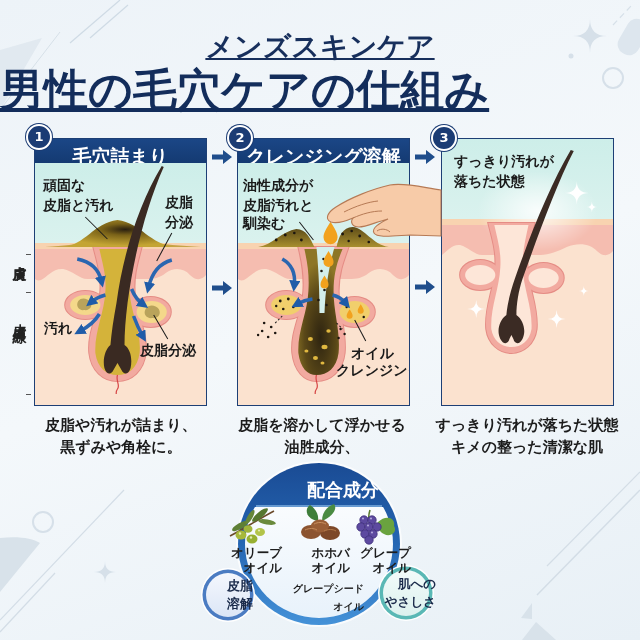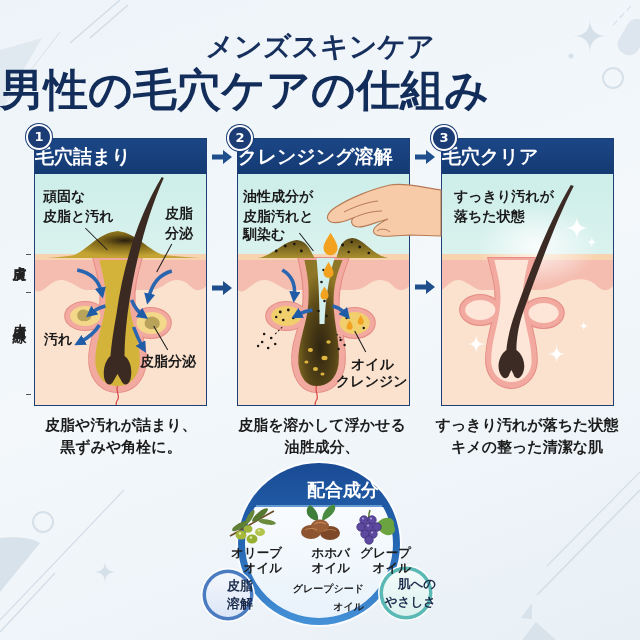--- a/index.html
+++ b/index.html
@@ -1,28 +1,28 @@
 <!DOCTYPE html>
 <html><head>
 <meta charset="utf-8">
 <style>
   html, body { margin:0; padding:0; }
   body { width:640px; height:640px; overflow:hidden; font-family:"DejaVu Sans", "Liberation Sans", sans-serif; }
   #canvas { position:relative; width:640px; height:640px; overflow:hidden;
             background: linear-gradient(160deg, #edf3f8 0%, #f4f8fb 50%, #e8f0f6 100%); }
   .layer { position:absolute; left:0; top:0; width:640px; height:640px; }
-  .abs { position:absolute; }
+  .abs { position:absolute;text-decoration:underline; }
   .subtitle { left:0; width:640px; top:29px; text-align:center; font-size:28px; font-weight:bold;
               color:#172f5c; line-height:36px; }
   .title { left:0; width:588px; top:66px; font-size:44px; font-weight:bold;
            color:#132d5b; line-height:48px; }
   .panel { position:absolute; top:138px; width:173px; height:268px; box-sizing:border-box;
            border:1.5px solid #1d3f75; background:#fbe2cf; overflow:hidden; z-index:2; }
-  .panel-header { height:35px; background:linear-gradient(#1b4686, #143a72); color:#fff;
-                  font-size:19px; font-weight:bold; line-height:35px; white-space:nowrap; }
+  .panel-header { height:24px; background:linear-gradient(#1b4686, #143a72); color:#fff;
+                  font-size:19px; font-weight:bold; text-align:center; line-height:35px; white-space:nowrap; }
   .panel-body { position:relative; height:231px; }
   .panel-body svg { position:absolute; left:0; top:0; width:100%; height:100%; }
   .lbl { position:absolute; font-size:14px; font-weight:bold; color:#1a1a1a; line-height:18px; white-space:nowrap; }
   .badge { position:absolute; width:22px; height:22px; border-radius:50%; background:#1b3c74;
            border:2px solid #ffffff; color:#fff; font-size:13px; font-weight:bold; text-align:center;
            line-height:22px; box-shadow:0 0 0 1px #1b3c74; z-index:4; }
   .caption { position:absolute; top:414px; width:210px; text-align:center; font-size:15px;
              font-weight:bold; color:#1c1c1c; line-height:22px; z-index:3; }
   .caption span { display:block; }
   .side { position:absolute; left:12px; font-size:14px; font-weight:bold; color:#222;
@@ -248,21 +248,20 @@
       <span class="lbl" style="left:5px;top:13px">油性成分が</span>
       <span class="lbl" style="left:5px;top:33px">皮脂汚れと</span>
       <span class="lbl" style="left:5px;top:51px">馴染む</span>
       <span class="lbl" style="left:113px;top:181px">オイル</span>
       <span class="lbl" style="left:98px;top:198px">クレンジング</span>
     </div>
   </div>
   <div class="badge" style="left:227px;top:125px">2</div>
 
   <div class="panel" style="left:441px">
-    <div class="panel-header">毛穴クリア</div>
     <div class="panel-body">
       <svg viewBox="0 0 170 231" preserveAspectRatio="none">
         <defs>
           <linearGradient id="p3sky" x1="0" y1="0" x2="0" y2="1">
               <stop offset="0" stop-color="#cdeee9"></stop>
               <stop offset="1" stop-color="#daf2ee"></stop>
             </linearGradient>
           <radialGradient id="p3glow" cx="0.5" cy="0.5" r="0.5">
               <stop offset="0" stop-color="#ffffff" stop-opacity="0.85"></stop>
               <stop offset="1" stop-color="#ffffff" stop-opacity="0"></stop>

